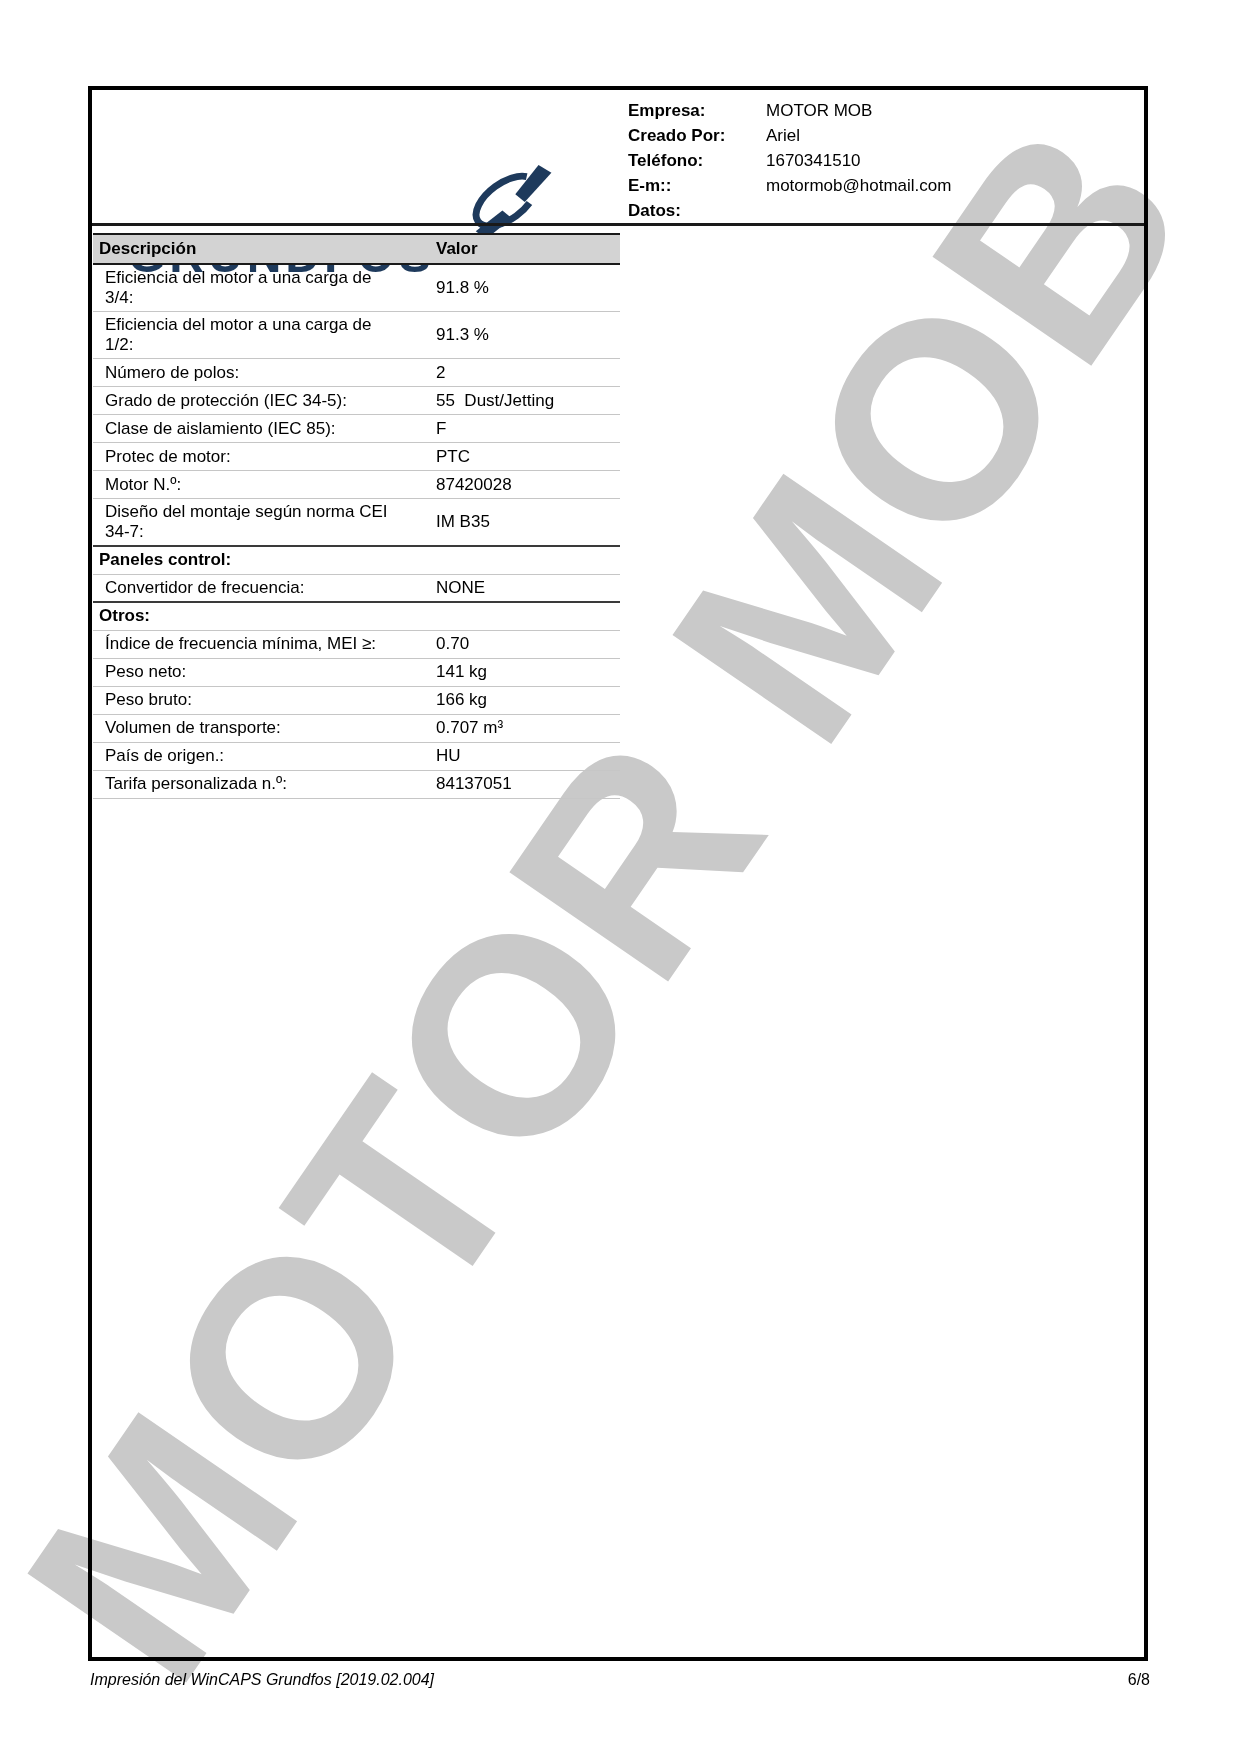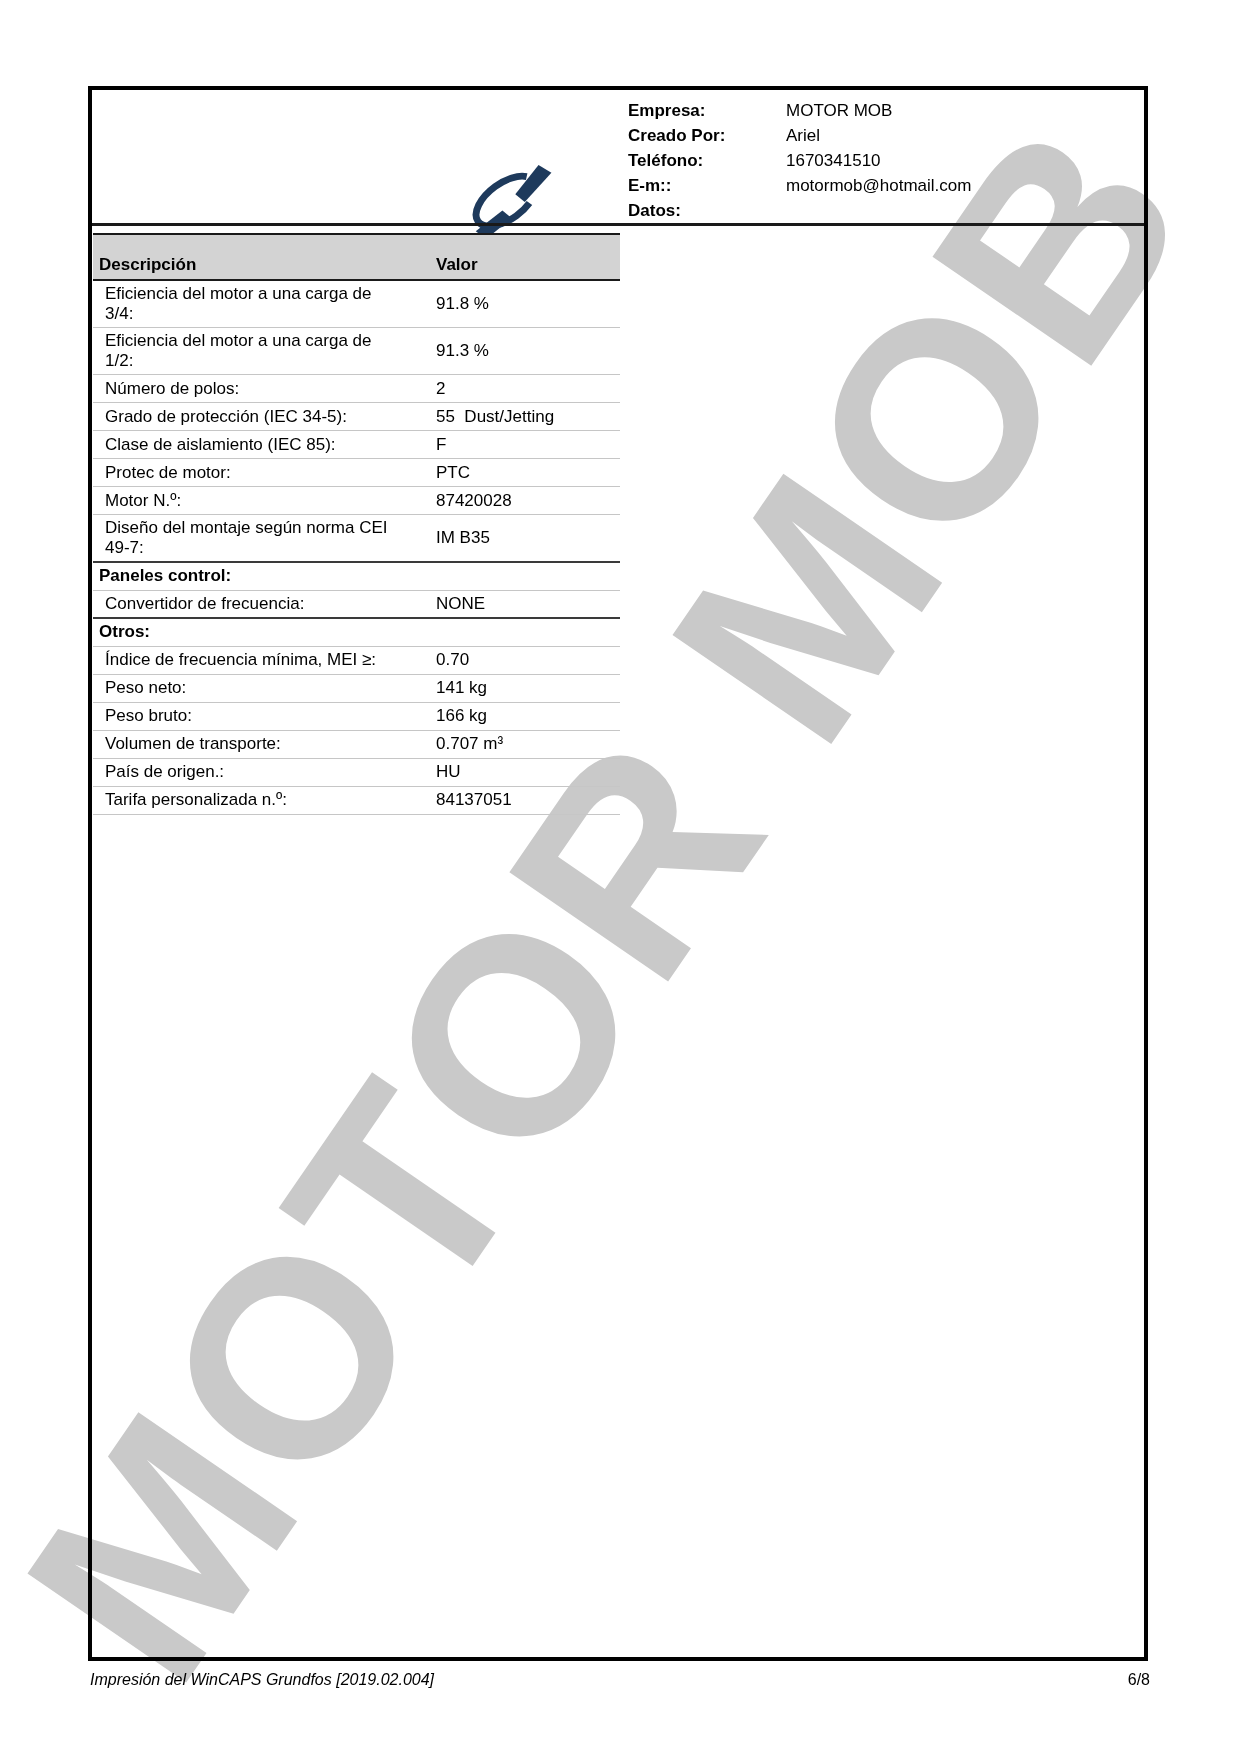--- a/index.html
+++ b/index.html
@@ -32,39 +32,39 @@
   .logo-text{
     position:absolute;left:0;top:55px;
     font-size:48px;font-weight:bold;letter-spacing:4px;line-height:1;
     color:var(--brand-navy);
     margin-top:37px;
   }
   .logo-symbol{position:absolute;left:340px;top:25px;width:86px;height:74px;}
 
   
   .header-info{position:absolute;left:536px;top:8px;width:480px;}
-  .hrow{display:flex;height:25px;align-items:center;gap:20px;}
+  .hrow{display:flex;height:25px;align-items:center;}
   .hrow .hlabel{width:138px;font-weight:bold;font-size:17px;}
   .hrow .hvalue{font-size:17px;white-space:pre;}
 
   
   .head-rule{position:absolute;left:0;top:133px;width:1052px;height:3px;background:var(--rule-dark);}
 
   
   .spec-table{position:absolute;left:1px;top:143px;width:527px;border-collapse:collapse;table-layout:fixed;}
   .spec-table td,.spec-table th{
     font-size:17px;line-height:20px;vertical-align:middle;text-align:left;
     padding:3px 6px;white-space:pre-wrap;
   }
   .spec-table col.c-label{width:337px;}
   .spec-table col.c-value{width:190px;}
   .spec-table .thead-row th{
     background:var(--table-header-bg);font-weight:bold;
     border-top:2px solid var(--rule-dark);border-bottom:2px solid var(--rule-dark);
-    padding-top:20px;padding-bottom:4px;margin-top:8px;
+    padding-top:4px;padding-bottom:4px;margin-top:8px;
   }
   .spec-table td.label-cell{padding-right:40px;padding-left:12px;}
   .spec-table tr.data-row td{border-top:1px solid var(--row-line);height:28px;}
   .spec-table tr.data-row:first-of-type td{border-top:none;}
   .spec-table tr.section-row td{
     border-top:2px solid #3a3a3a;font-weight:bold;height:28px;
   }
   .spec-table tr:last-child td{border-bottom:1px solid var(--row-line);}
 
   
@@ -152,21 +152,21 @@
     </tr>
     <tr class="data-row">
       <td class="label-cell">Protec de motor:</td>
       <td>PTC</td>
     </tr>
     <tr class="data-row">
       <td class="label-cell">Motor N.º:</td>
       <td>87420028</td>
     </tr>
     <tr class="data-row">
-      <td class="label-cell">Diseño del montaje según norma CEI 49-7:</td>
+      <td class="label-cell">Diseño del montaje según norma CEI 34-7:</td>
       <td>IM B35</td>
     </tr>
     <tr class="section-row">
       <td colspan="2">Paneles control:</td>
     </tr>
     <tr class="data-row">
       <td class="label-cell">Convertidor de frecuencia:</td>
       <td>NONE</td>
     </tr>
     <tr class="section-row">

